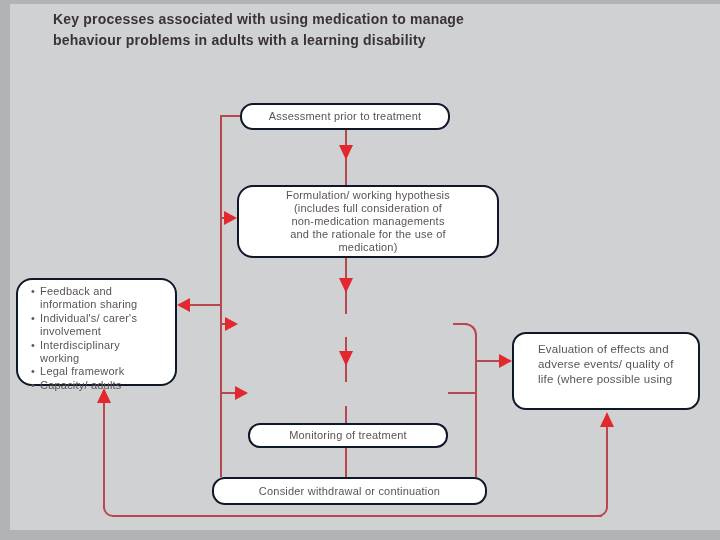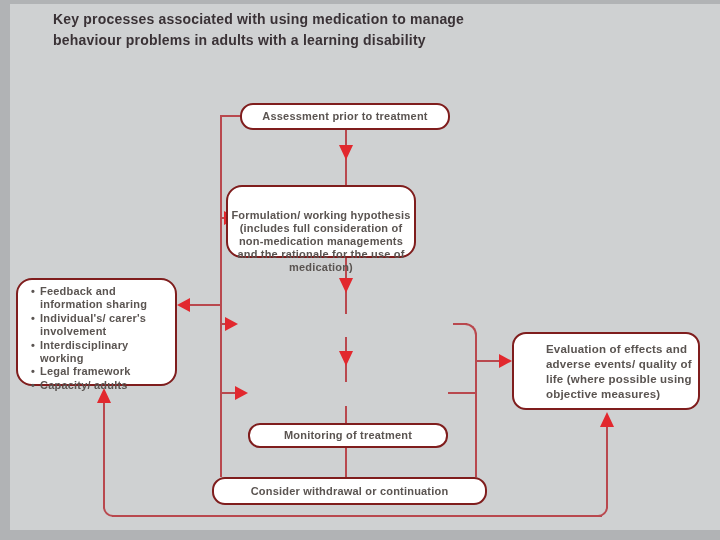--- a/index.html
+++ b/index.html
@@ -7,29 +7,29 @@
   #stage{position:relative;width:720px;height:540px;background:#b1b3b5;overflow:hidden;}
   .slide{position:absolute;left:10px;top:4px;width:710px;height:526px;background:#cfd1d2;}
   .title{position:absolute;left:45px;top:9px;width:660px;color:#3a3236;font-size:14px;font-weight:bold;line-height:21px;letter-spacing:0.2px;margin-left:8px;}
   .ln{position:absolute;background:#b9484e;}
   .corner{position:absolute;background:transparent;}
   .ah{position:absolute;width:0;height:0;}
   .ah-right{border-top:7px solid transparent;border-bottom:7px solid transparent;border-left:13px solid #e2282e;}
   .ah-left{border-top:7px solid transparent;border-bottom:7px solid transparent;border-right:13px solid #e2282e;}
   .ah-down{border-left:7px solid transparent;border-right:7px solid transparent;border-top:15px solid #e2282e;}
   .ah-up{border-left:7px solid transparent;border-right:7px solid transparent;border-bottom:15px solid #e2282e;}
-  .box{position:absolute;background:#fff;border:2px solid #7f1d1d;box-sizing:border-box;color:#5a5451;font-weight:bold;font-size:11px;letter-spacing:0.2px;}
+  .box{position:absolute;background:#fff;border:2px solid #0f172a;box-sizing:border-box;color:#5a5451;font-weight:normal;font-size:11px;letter-spacing:0.2px;}
   .box-center{text-align:center;}
   .box-assessment{left:240px;top:103px;width:210px;height:27px;border-radius:13px;line-height:23px;}
-  .box-formulation{left:226px;top:185px;width:190px;height:73px;border-radius:16px;padding-top:22px;line-height:13px;}
+  .box-formulation{left:237px;top:185px;width:262px;height:73px;border-radius:16px;padding-top:2px;line-height:13px;}
   .box-initiation{left:238px;top:313px;width:215px;height:25px;border-radius:12px;line-height:21px;}
   .box-monitoring{left:248px;top:381px;width:200px;height:25px;border-radius:12px;line-height:21px;margin-top:42px;}
   .box-withdrawal{left:212px;top:477px;width:275px;height:28px;border-radius:13px;line-height:24px;}
   .box-principles{left:16px;top:278px;width:161px;height:108px;border-radius:16px;padding:5px 0 0 13px;}
-  .box-evaluation{left:512px;top:332px;width:188px;height:78px;border-radius:14px;padding:8px 0 0 32px;font-size:11.5px;line-height:15px;}
+  .box-evaluation{left:512px;top:332px;width:188px;height:78px;border-radius:14px;padding:8px 0 0 24px;font-size:11.5px;line-height:15px;}
   .bullet-item{display:flex;line-height:13.4px;}
   .bullet-glyph{margin-right:5px;}
   .bullet-text{width:122px;}
 </style>
 </head>
 <body>
 
 <div id="stage">
   <div class="slide"></div>
 
@@ -115,15 +115,14 @@
     <div class="bullet-item">
       <span class="bullet-glyph">•</span>
       <span class="bullet-text">Capacity/ adults</span>
     </div>
   </div>
 
   <div class="box box-evaluation">
     <div>Evaluation of effects and</div>
     <div>adverse events/ quality of</div>
     <div>life (where possible using</div>
-    <div>objective measures)</div>
   </div>
 </div>
 
 </body></html>

